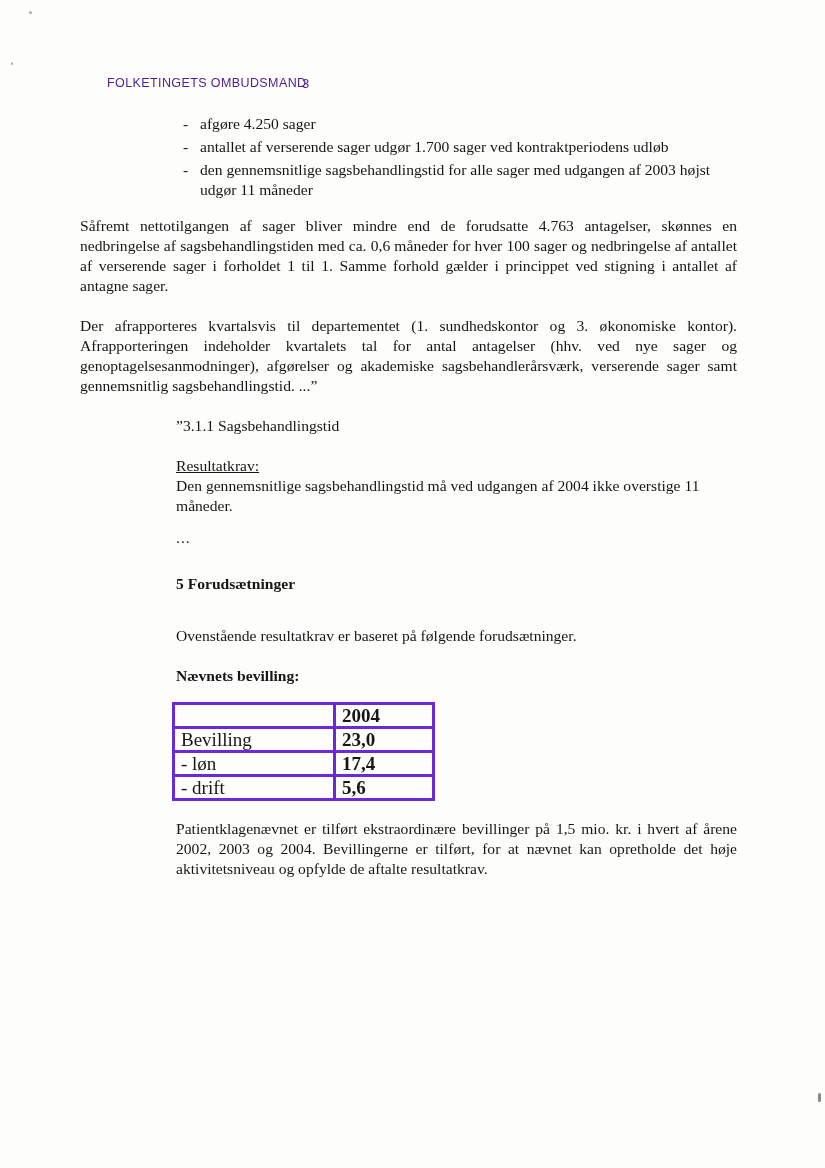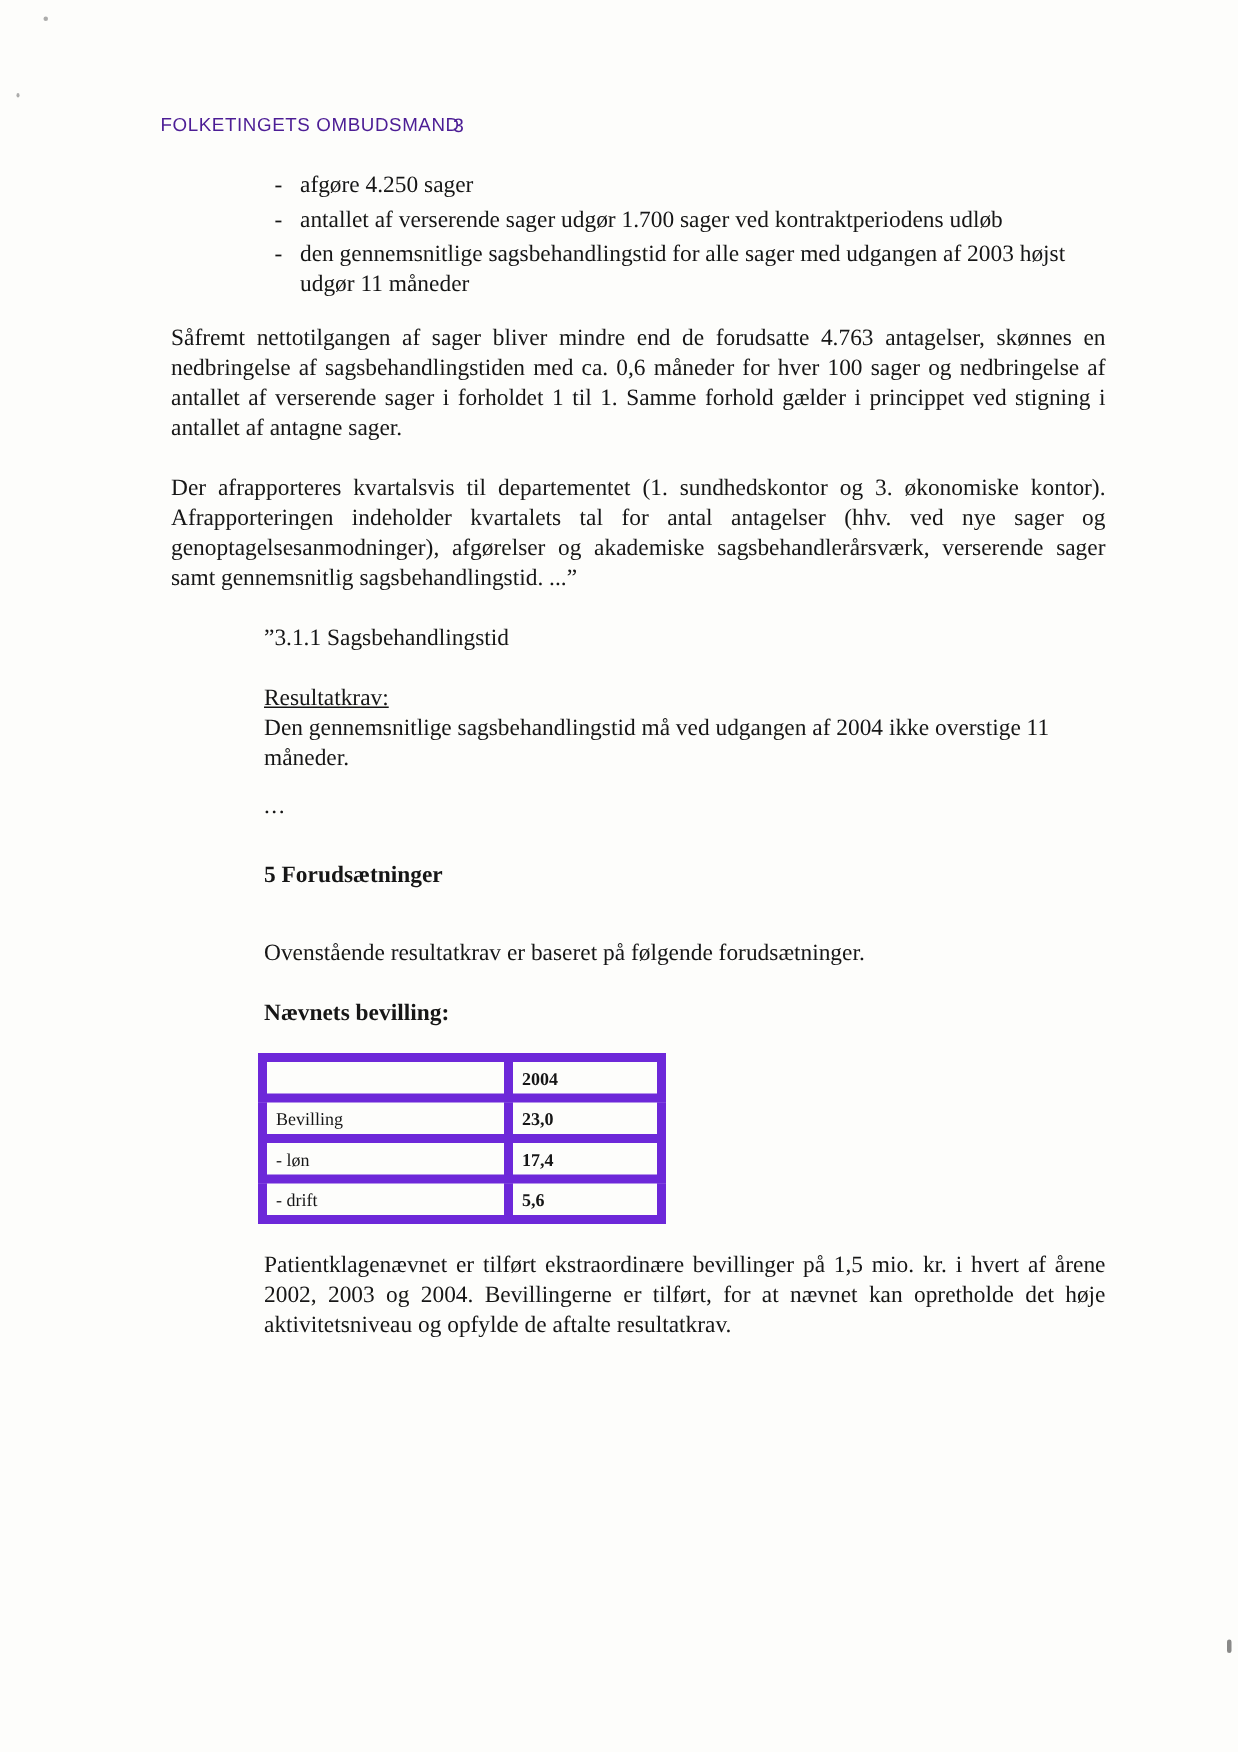--- a/index.html
+++ b/index.html
@@ -32,41 +32,41 @@
 
   
   .block { font-size: 15.6px; line-height: 20px; }
   .q-block { margin: 57px 88px 0 183px; }
   .q-block p { margin: 0; }
   .bullets { margin: 22px 88px 0 183px; }
   .bullet { display: flex; margin-bottom: 3px; }
   .bullet .marker { flex: 0 0 17px; width: 17px; }
   .bullet .btext { flex: 1; }
   .para { margin: 20px 88px 0 176px; text-align: justify; }
-  .para.q { margin-left: 114px; }
+  .para.q { margin-left: 80px; }
   .para.first { margin-top: 16px; }
   .transition-line { margin: 22px 88px 0 120px; font-size: 15.8px; line-height: 20px; }
   .h-bold { margin: 20px 88px 0 176px; font-weight: normal; }
   .rk-block { margin: 20px 88px 0 176px; }
   .rk-block p { margin: 0; }
   .underline { text-decoration: underline; }
   .ellipsis-line { margin: 12px 88px 0 176px; letter-spacing: 1px; }
   .sub-heading { margin: 26px 88px 0 176px; font-weight: bold; }
   .sub-text { margin: 32px 88px 0 176px; }
   .table-caption { margin: 20px 88px 0 176px; font-weight: bold; }
 
   
   .bev-table {
     margin: 16px 0 0 172px;
     border-collapse: collapse;
     border: 1.5px solid #000;
   }
   .bev-table td {
-    border: 6px solid #6d28d9;
-    font-size: 12px;
+    border: 3px solid #6d28d9;
+    font-size: 19px;
     line-height: 20px;
     padding: 0 6px;
     height: 21px;
     vertical-align: middle;
   }
   .bev-table td.lbl { width: 146px; }
   .bev-table td.val { width: 84px; font-weight: bold; }
 
   .closing { margin-top: 18px; }
 

